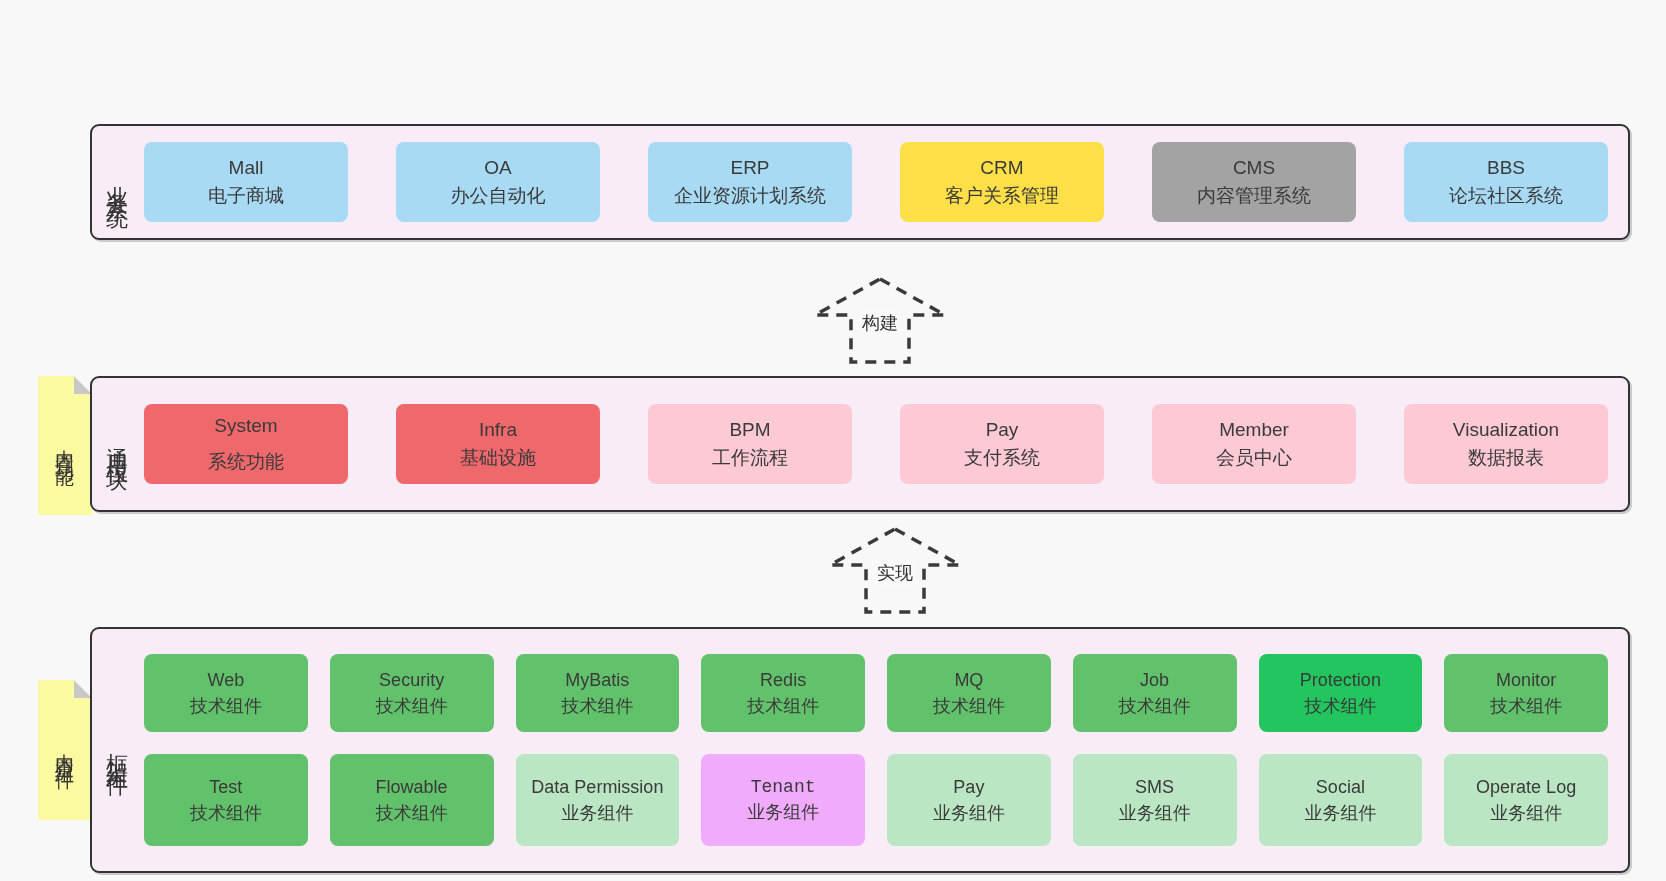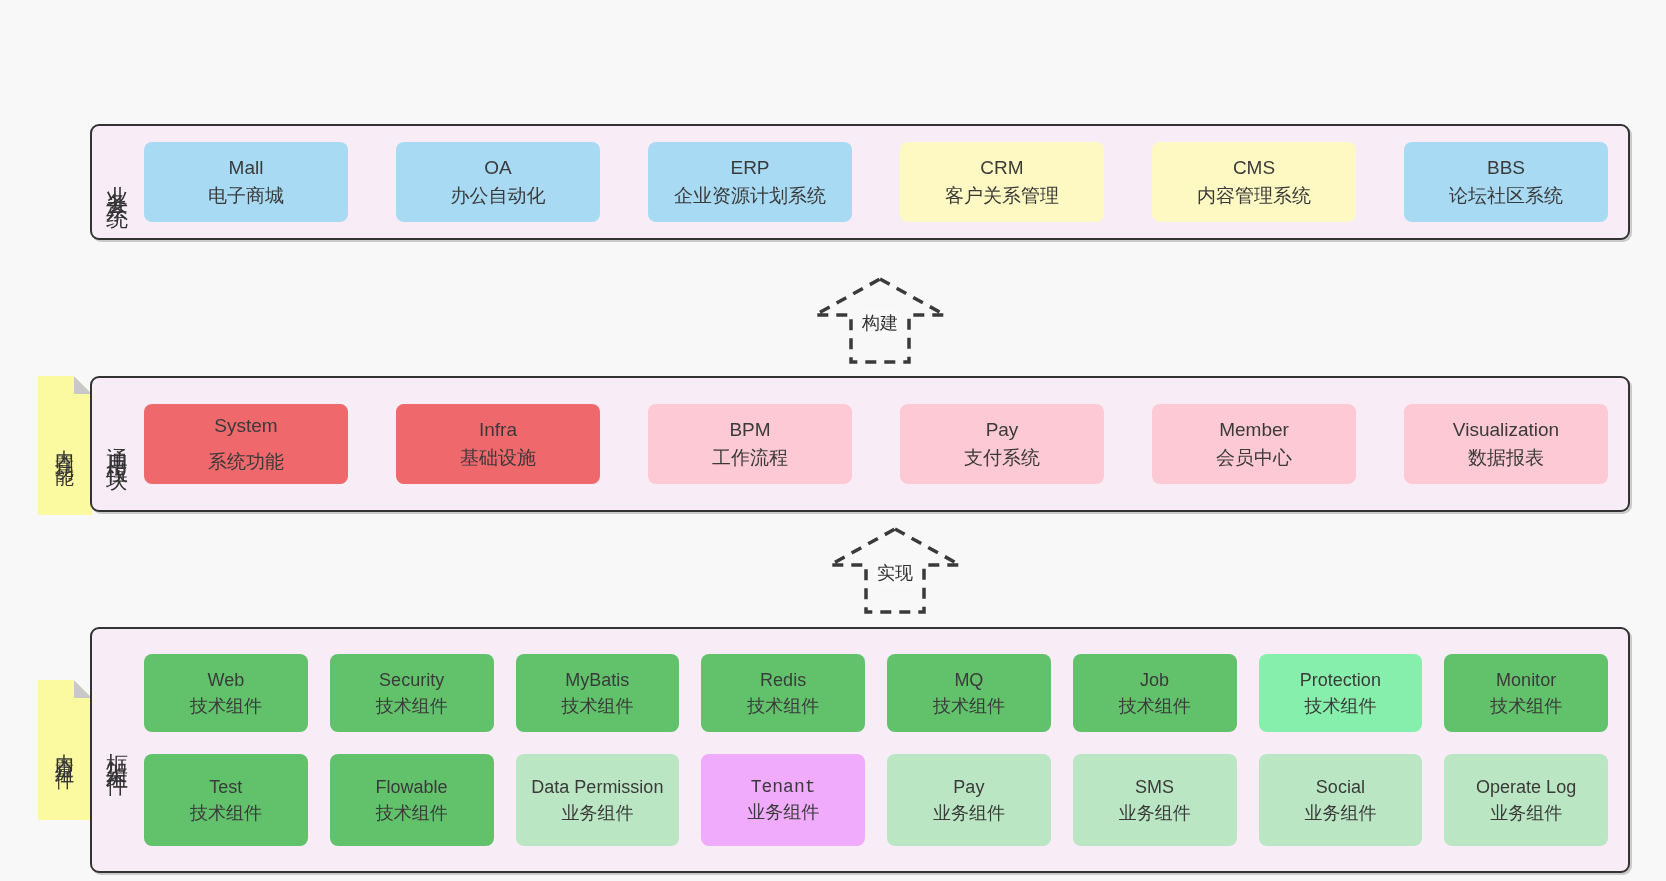--- a/index.html
+++ b/index.html
@@ -97,25 +97,25 @@
               <div>电子商城</div>
             </div>
             <div class="box" style="background: rgb(168, 218, 244);">
               <div>OA</div>
               <div>办公自动化</div>
             </div>
             <div class="box" style="background: rgb(168, 218, 244);">
               <div>ERP</div>
               <div>企业资源计划系统</div>
             </div>
-            <div class="box" style="background: #fef9c3;">
+            <div class="box" style="background: #fde047;">
               <div>CRM</div>
               <div>客户关系管理</div>
             </div>
-            <div class="box" style="background: #fef9c3;">
+            <div class="box" style="background: #a3a3a3;">
               <div>CMS</div>
               <div>内容管理系统</div>
             </div>
             <div class="box" style="background: rgb(168, 218, 244);">
               <div>BBS</div>
               <div>论坛社区系统</div>
             </div>
           </div>
       </div>
     </div>
@@ -203,21 +203,21 @@
               <div>技术组件</div>
             </div>
             <div class="box" style="background: rgb(98, 194, 107);">
               <div>MQ</div>
               <div>技术组件</div>
             </div>
             <div class="box" style="background: rgb(98, 194, 107);">
               <div>Job</div>
               <div>技术组件</div>
             </div>
-            <div class="box" style="background: #86efac;">
+            <div class="box" style="background: #22c55e;">
               <div>Protection</div>
               <div>技术组件</div>
             </div>
             <div class="box" style="background: rgb(98, 194, 107);">
               <div>Monitor</div>
               <div>技术组件</div>
             </div>
           </div>
         <div class="row second">
             <div class="box" style="background: rgb(98, 194, 107);">

